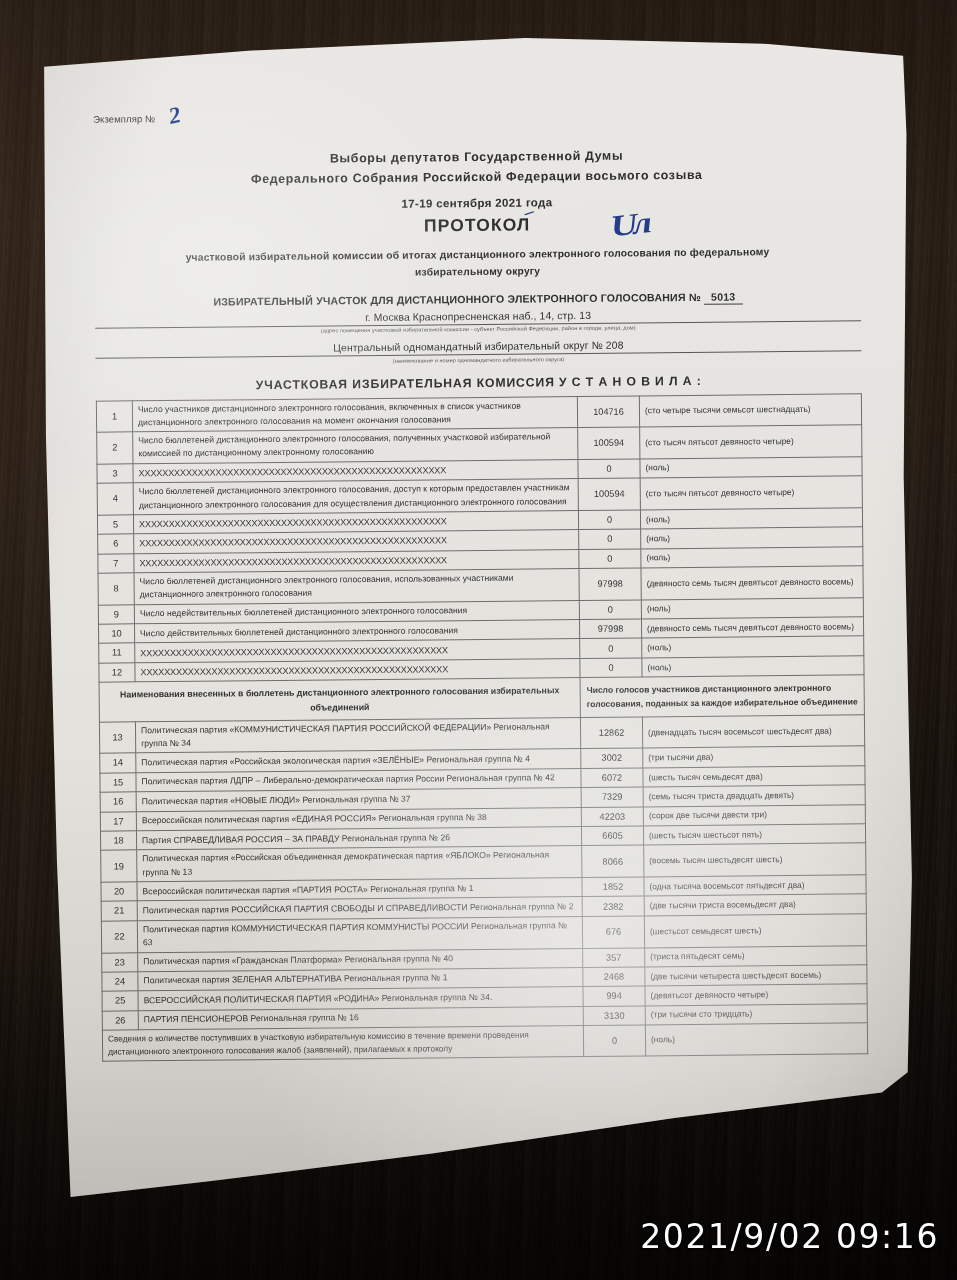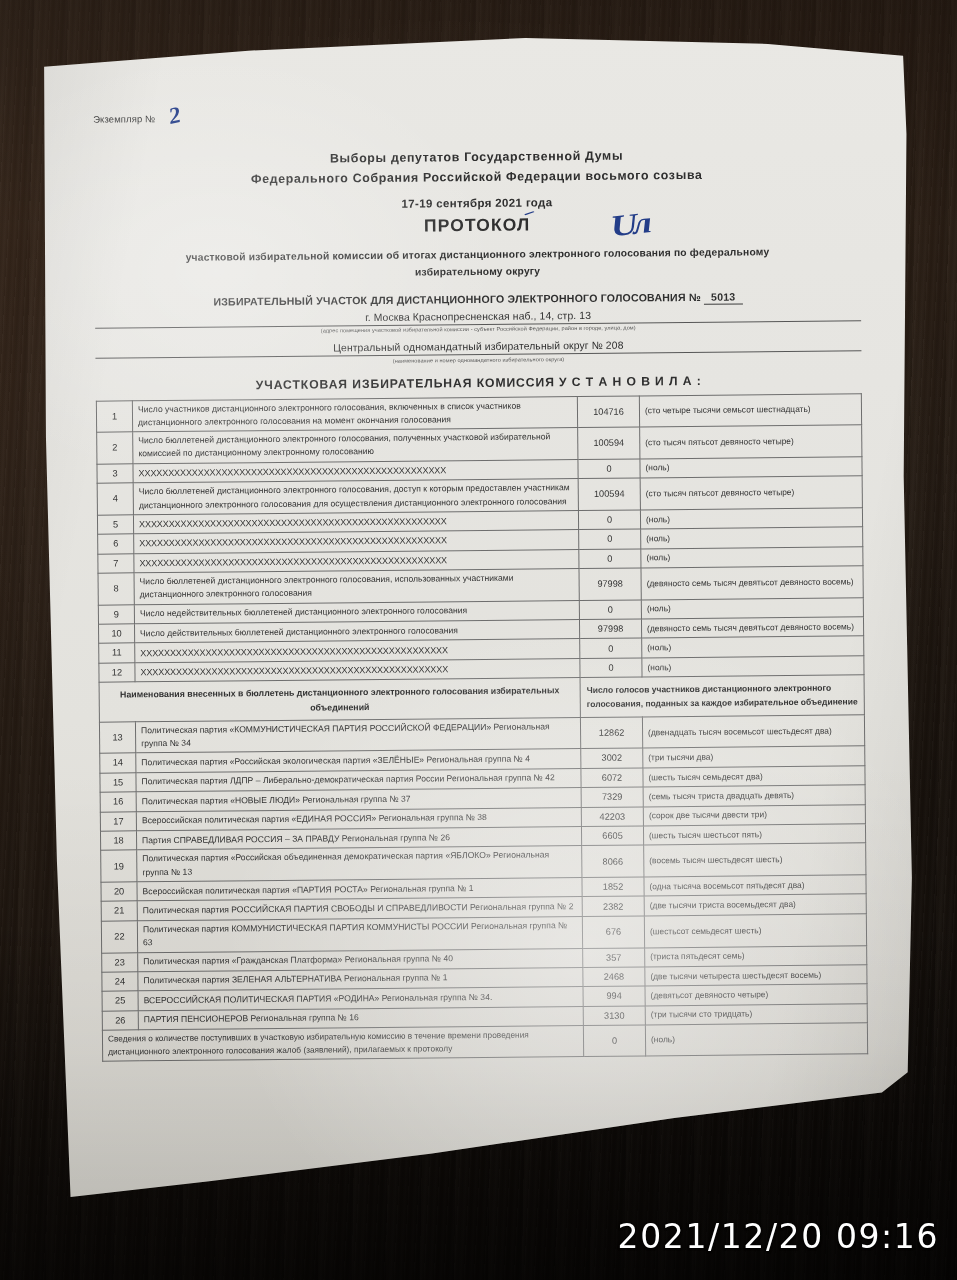--- a/index.html
+++ b/index.html
@@ -487,13 +487,13 @@
             <td class="c-words">(ноль)</td>
           </tr>
         </tbody>
     </table>
 
   </div>
 
   <div id="paper-sheen"></div>
 </div>
 
-<div id="timestamp">2021/12/20  09:16</div>
+<div id="timestamp">2021/9/02  09:16</div>
 
 </body></html>

